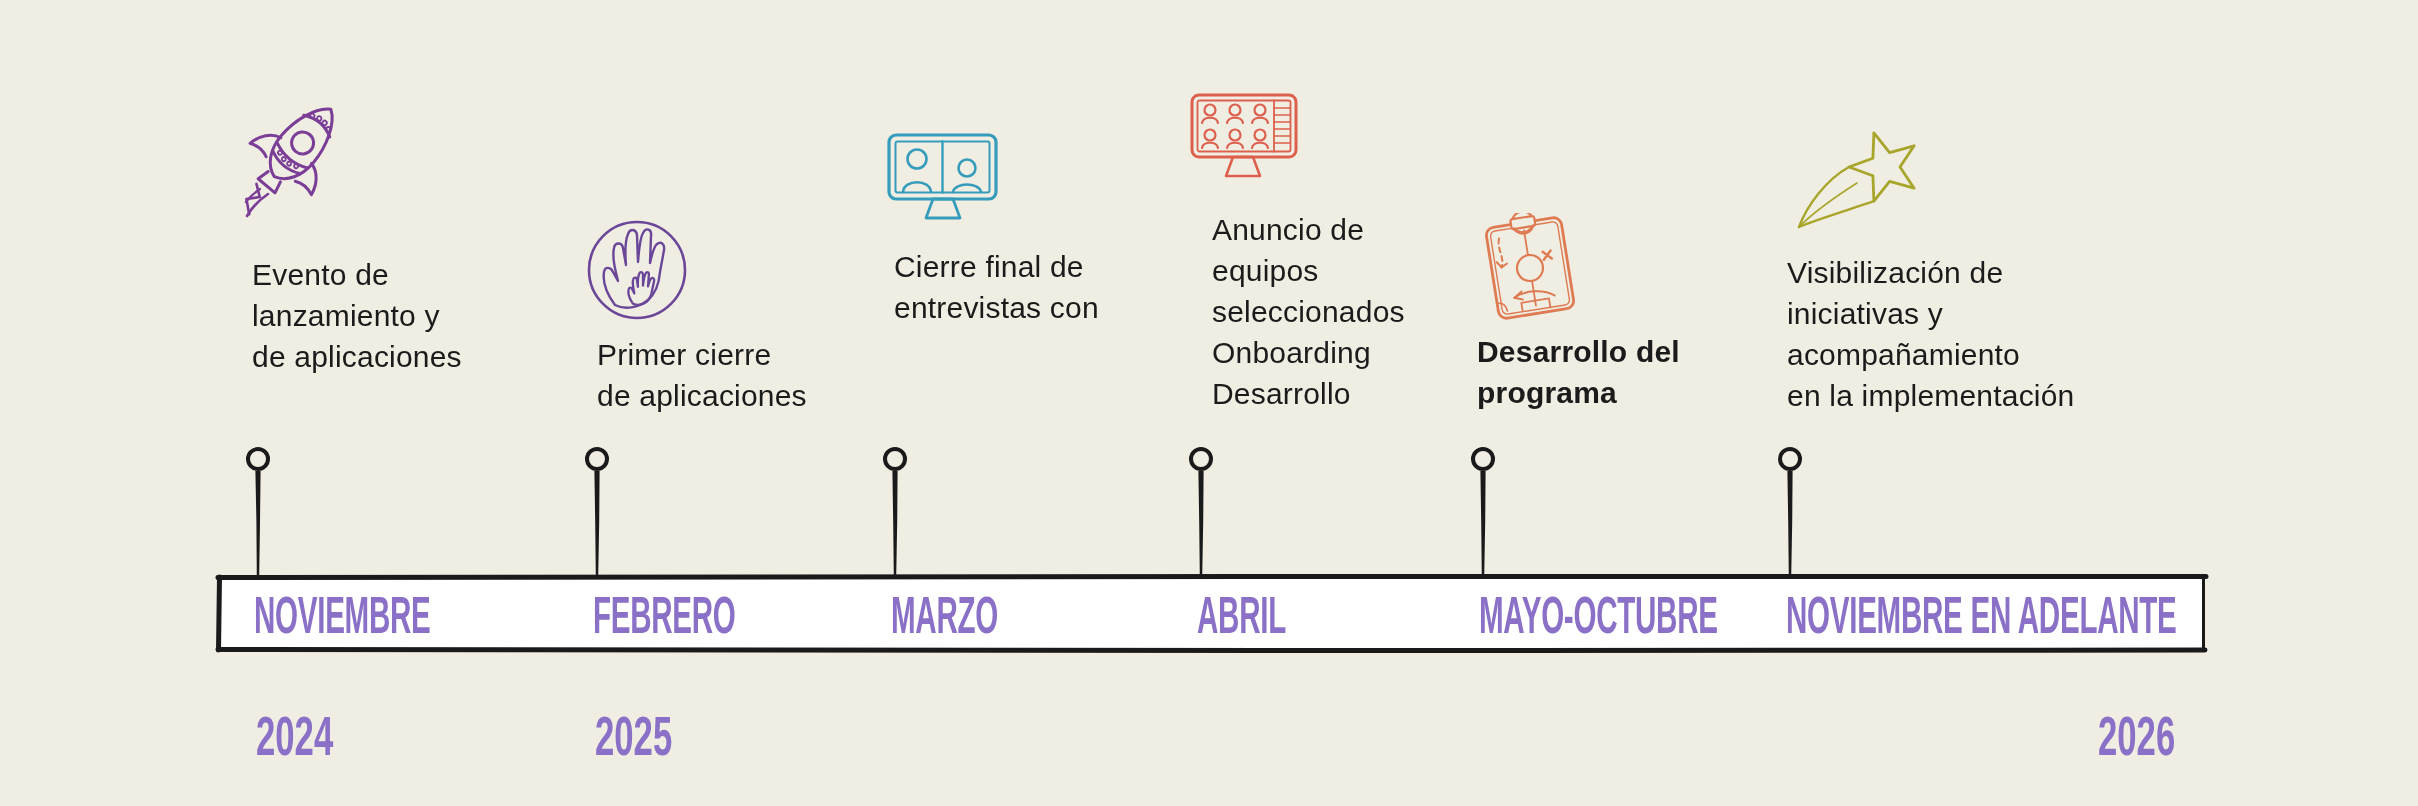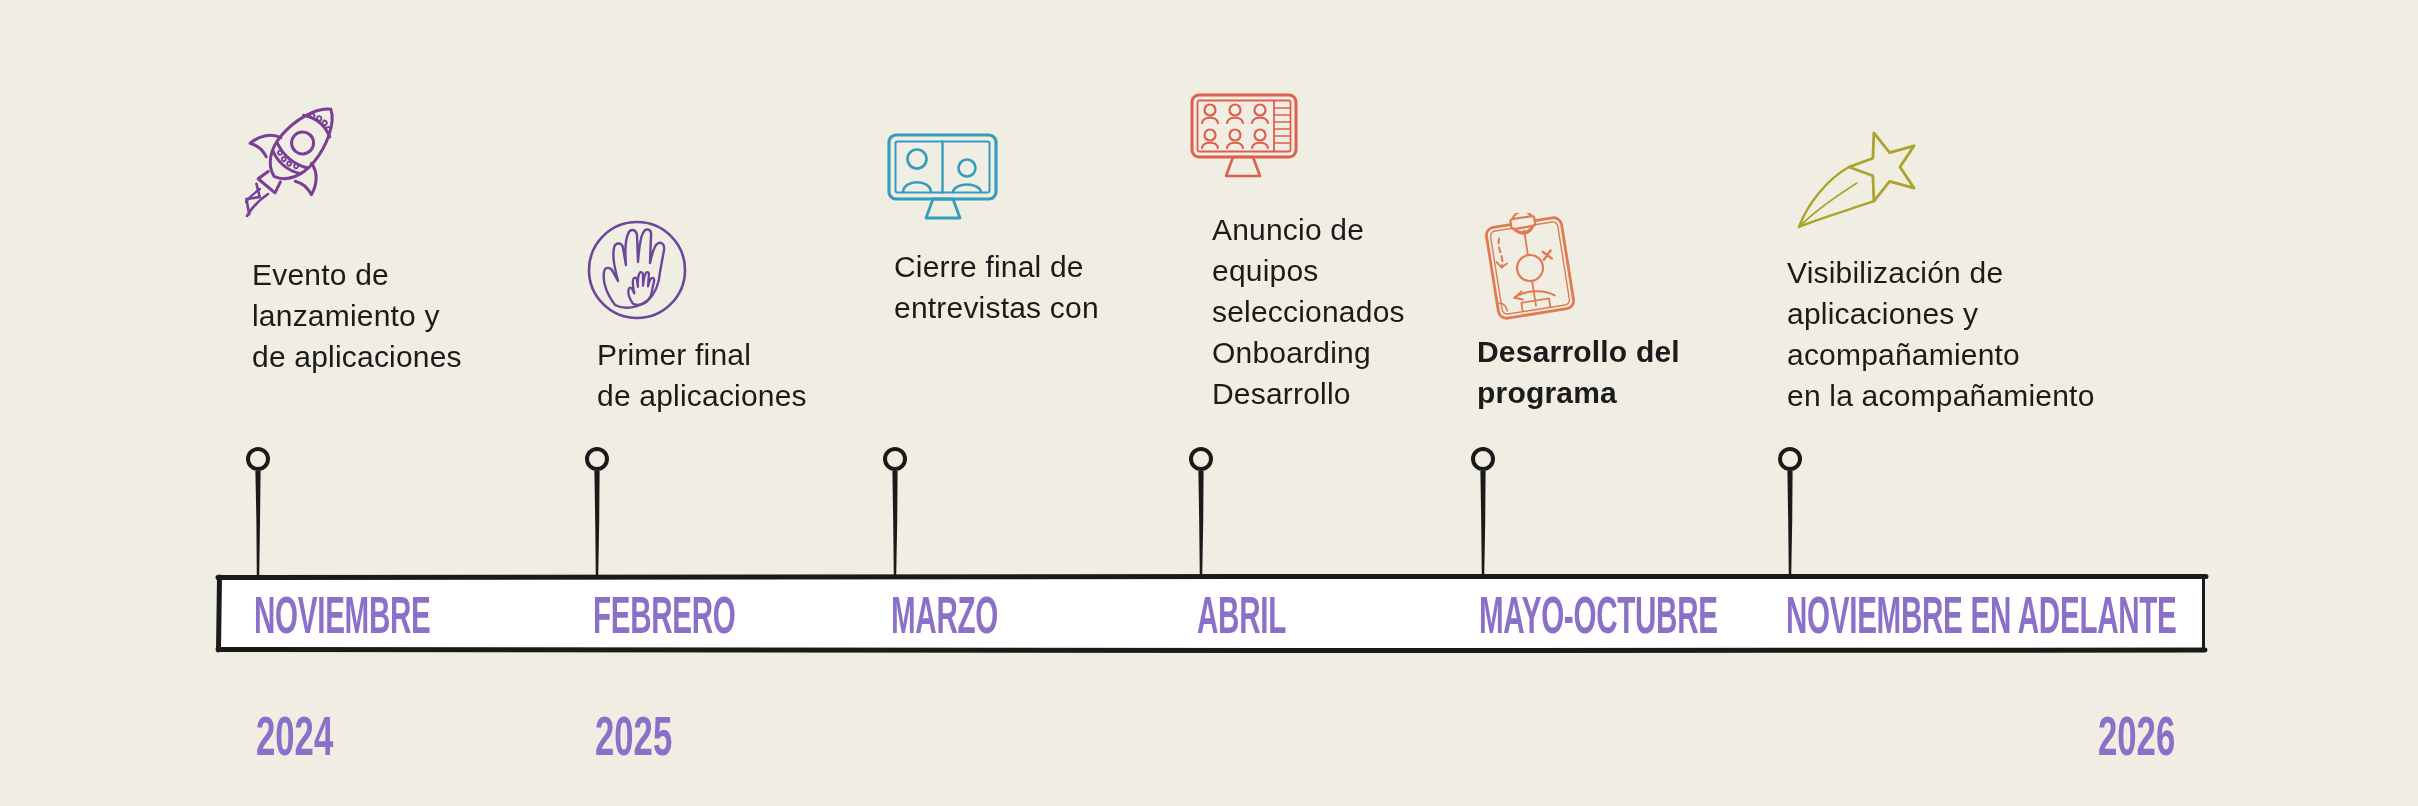--- a/index.html
+++ b/index.html
@@ -132,21 +132,21 @@
     <path d="M64,60 C42,74 20,90 7,103" stroke-width="1.6"></path>
   </svg>
 
   <div class="txt" style="left:252px;top:254px;">
     <div>Evento de</div>
     <div>lanzamiento y</div>
     <div>de aplicaciones</div>
   </div>
 
   <div class="txt" style="left:597px;top:334px;">
-    <div>Primer final</div>
+    <div>Primer cierre</div>
     <div>de aplicaciones</div>
   </div>
 
   <div class="txt" style="left:894px;top:246px;">
     <div>Cierre final de</div>
     <div>entrevistas con</div>
   </div>
 
   <div class="txt" style="left:1196px;top:209px;margin-left:16px;">
     <div>Anuncio de</div>
@@ -156,23 +156,23 @@
     <div>Desarrollo</div>
   </div>
 
   <div class="txt" style="left:1477px;top:331px;font-weight:bold;">
     <div>Desarrollo del</div>
     <div>programa</div>
   </div>
 
   <div class="txt" style="left:1787px;top:252px;">
     <div>Visibilización de</div>
-    <div>aplicaciones y</div>
+    <div>iniciativas y</div>
     <div>acompañamiento</div>
-    <div>en la acompañamiento</div>
+    <div>en la implementación</div>
   </div>
 
   <svg class="timeline-svg" width="2418" height="806" viewBox="0 0 2418 806">
     <rect x="219" y="577" width="1986" height="72" fill="#ffffff"></rect>
     <g fill="none" stroke="#1a1a1a" stroke-linecap="round">
       <path d="M218,577.5 C550,574.8 900,579.2 1250,576.6 C1600,574.8 1950,578.4 2206,576.6" stroke-width="5"></path>
       <path d="M218,649.5 C600,652.4 1000,647.6 1400,650.6 C1750,652.4 2060,648.4 2205,650" stroke-width="5"></path>
       <path d="M219.5,577 L218.5,650" stroke-width="5"></path>
       <path d="M2203.5,577 L2203.5,650" stroke-width="3"></path>
     </g>

